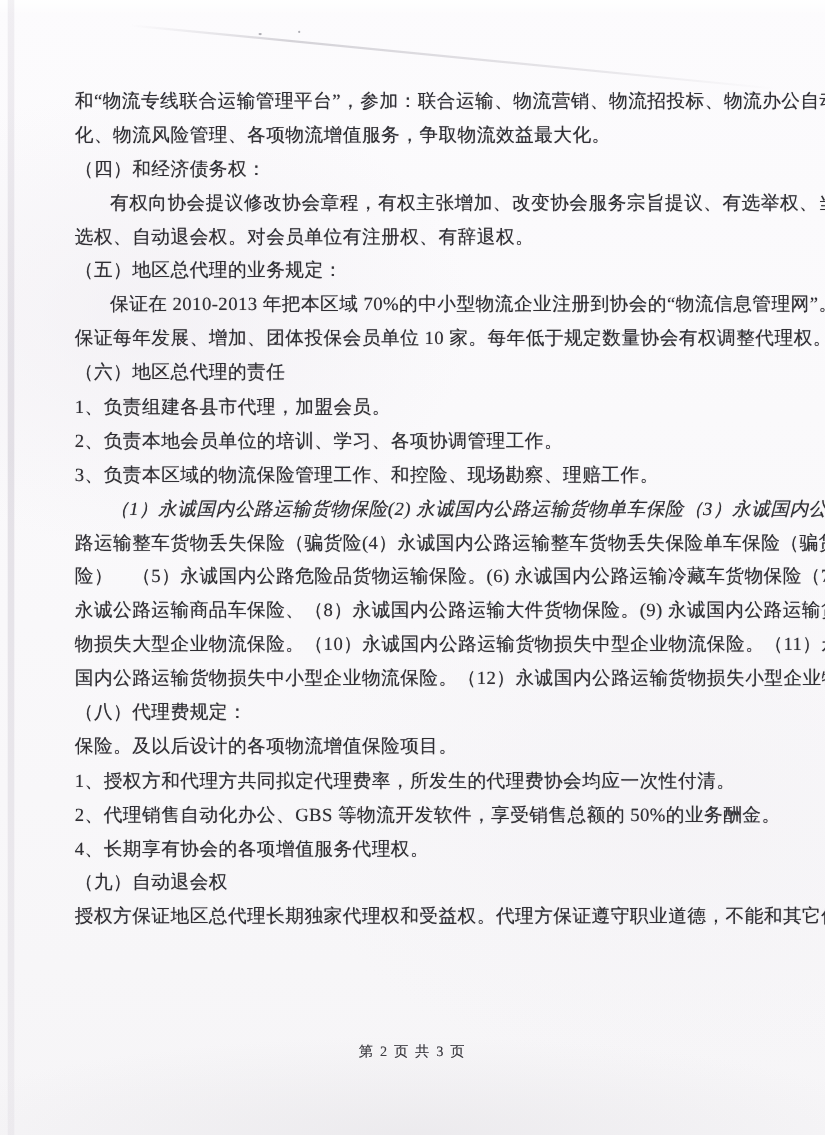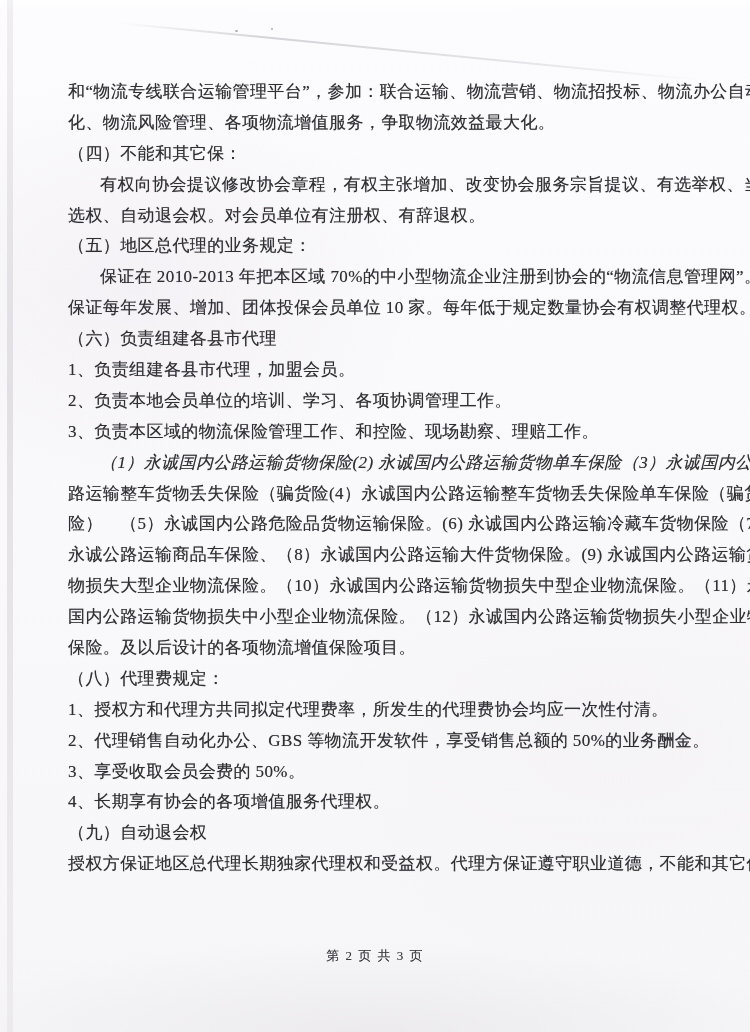--- a/index.html
+++ b/index.html
@@ -52,39 +52,38 @@
 
 <div class="scan">
   <div class="top-strip"></div>
   <div class="edge-band"></div>
   <div class="crease"></div>
   <div class="speck s1"></div>
   <div class="speck s2"></div>
   <div class="doc" id="doc-lines">
       <div class="line">和“物流专线联合运输管理平台”，参加：联合运输、物流营销、物流招投标、物流办公自动</div>
       <div class="line">化、物流风险管理、各项物流增值服务，争取物流效益最大化。</div>
-      <div class="line">（四）不能和其它保：</div>
+      <div class="line">（四）和经济债务权：</div>
       <div class="line" style="padding-left: 32px;">有权向协会提议修改协会章程，有权主张增加、改变协会服务宗旨提议、有选举权、当</div>
       <div class="line">选权、自动退会权。对会员单位有注册权、有辞退权。</div>
       <div class="line">（五）地区总代理的业务规定：</div>
       <div class="line" style="padding-left: 32px;">保证在 2010-2013 年把本区域 70%的中小型物流企业注册到协会的“物流信息管理网”。</div>
       <div class="line">保证每年发展、增加、团体投保会员单位 10 家。每年低于规定数量协会有权调整代理权。</div>
-      <div class="line">（六）负责组建各县市代理</div>
+      <div class="line">（六）地区总代理的责任</div>
       <div class="line">1、负责组建各县市代理，加盟会员。</div>
       <div class="line">2、负责本地会员单位的培训、学习、各项协调管理工作。</div>
       <div class="line">3、负责本区域的物流保险管理工作、和控险、现场勘察、理赔工作。</div>
       <div class="line" style="padding-left: 32px; font-style: italic;">（1）永诚国内公路运输货物保险(2) 永诚国内公路运输货物单车保险（3）永诚国内公</div>
       <div class="line">路运输整车货物丢失保险（骗货险(4）永诚国内公路运输整车货物丢失保险单车保险（骗货</div>
       <div class="line">险）　（5）永诚国内公路危险品货物运输保险。(6) 永诚国内公路运输冷藏车货物保险（7）</div>
       <div class="line">永诚公路运输商品车保险、（8）永诚国内公路运输大件货物保险。(9) 永诚国内公路运输货</div>
       <div class="line">物损失大型企业物流保险。（10）永诚国内公路运输货物损失中型企业物流保险。（11）永诚</div>
       <div class="line">国内公路运输货物损失中小型企业物流保险。（12）永诚国内公路运输货物损失小型企业物流</div>
+      <div class="line">（八）代理费规定：</div>
       <div class="line">保险。及以后设计的各项物流增值保险项目。</div>
-      <div class="line">（八）代理费规定：</div>
       <div class="line">1、授权方和代理方共同拟定代理费率，所发生的代理费协会均应一次性付清。</div>
       <div class="line">2、代理销售自动化办公、GBS 等物流开发软件，享受销售总额的 50%的业务酬金。</div>
-      <div class="line">3、享受收取会员会费的 50%。</div>
       <div class="line">4、长期享有协会的各项增值服务代理权。</div>
       <div class="line">（九）自动退会权</div>
       <div class="line">授权方保证地区总代理长期独家代理权和受益权。代理方保证遵守职业道德，不能和其它保</div>
     </div>
   <div class="footer">第 2 页 共 3 页</div>
 </div>
 
 </body></html>

